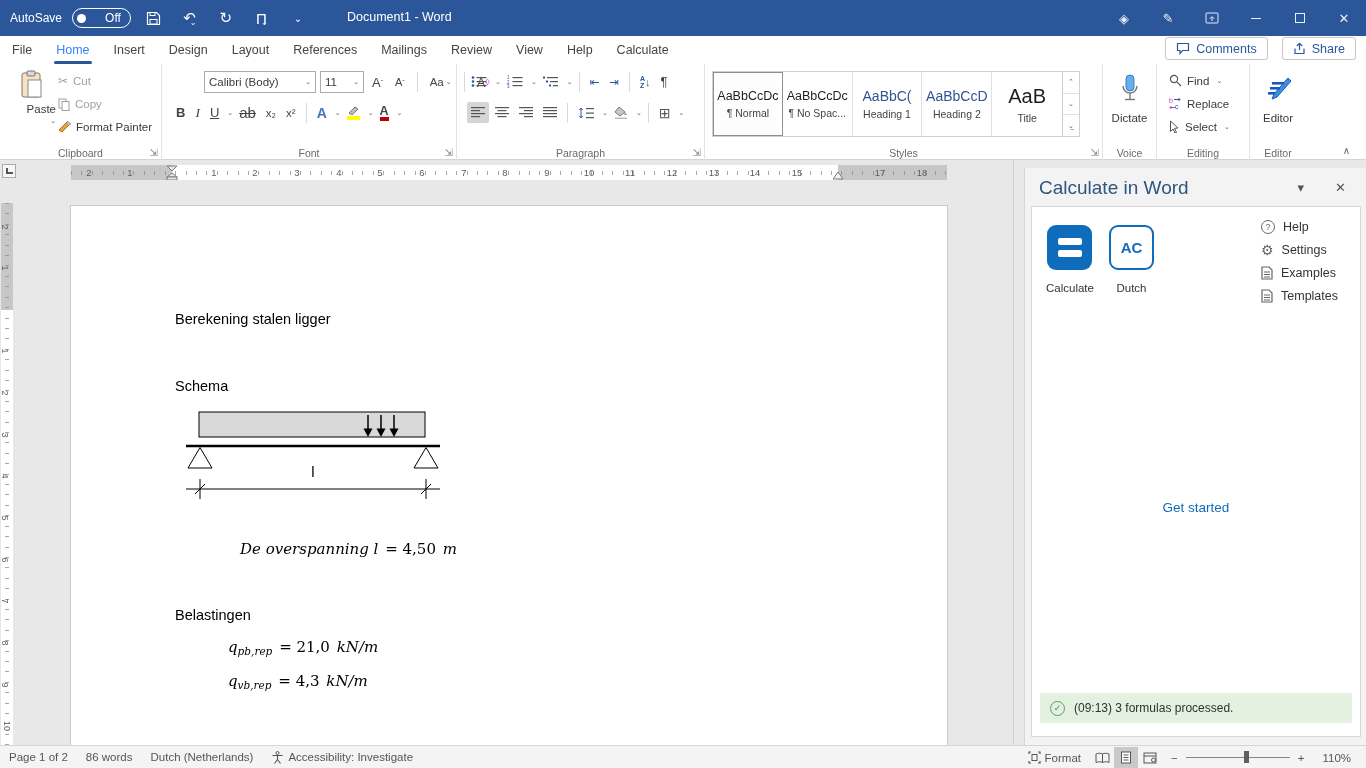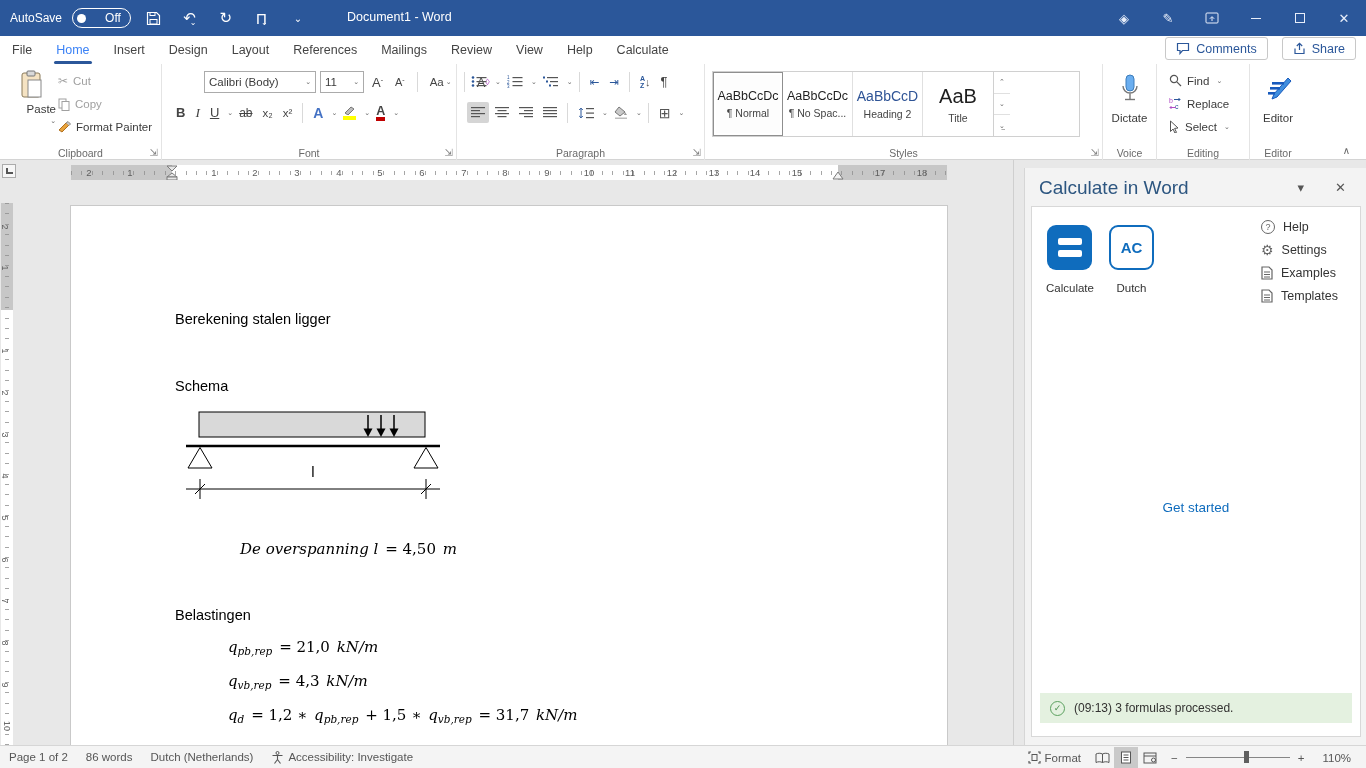--- a/index.html
+++ b/index.html
@@ -44,21 +44,21 @@
   .clip-rows { position:absolute; left:58px; top:8px; display:flex; flex-direction:column; gap:5px; }
   .clip-row { display:flex; align-items:center; gap:5px; height:18px; }
 
   
   .f-row1 { position:absolute; left:10px; top:7px; display:flex; align-items:center; gap:4px;margin-left:32px; }
   .f-row2 { position:absolute; left:10px; top:38px; display:flex; align-items:center; gap:2px; }
   .vsep { width:1px; height:20px; background:#d9d9d9; margin:0 4px; }
   .bI { font-weight:bold; font-size:13px; }
   .iI { font-style:italic; font-family:"Liberation Serif", serif; font-size:13.5px; }
   .uI { text-decoration:underline; font-size:13px; }
-  .strikeI { text-decoration:line-through; font-size:12px; }
+  .strikeI { text-decoration:line-through; font-size:15px; }
   .effectsI { color:#4472c4; font-weight:bold; font-size:14px; }
   .hl-bar { display:block; width:13px; height:4px; background:#ffff00; margin-top:1px; }
   .fc-letter { font-size:12.5px; font-weight:bold; border-bottom:4px solid #c00000; line-height:12px; }
 
   
   .p-row1 { position:absolute; left:10px; top:7px; display:flex; align-items:center; gap:2px; }
   .p-row2 { position:absolute; left:10px; top:38px; display:flex; align-items:center; gap:2px; }
   .rb.sel { background:#d5d5d5; border-radius:2px; }
   .sortAZ { display:inline-flex; flex-direction:column; font-size:7px; line-height:7px; color:#2b579a; font-weight:bold; }
 
@@ -406,20 +406,24 @@
 
     <div class="rgroup" style="width:398px">
       <div class="stwrap">
         <div class="stcard sel">
           <span class="stprev">AaBbCcDc</span>
           <span class="stname">¶ Normal</span>
         </div>
         <div class="stcard">
           <span class="stprev">AaBbCcDc</span>
           <span class="stname">¶ No Spac...</span>
+        </div>
+        <div class="stcard">
+          <span class="stprev h">AaBbC(</span>
+          <span class="stname">Heading 1</span>
         </div>
         <div class="stcard">
           <span class="stprev h">AaBbCcD</span>
           <span class="stname">Heading 2</span>
         </div>
         <div class="stcard" style="border-right:none">
           <span class="stprev t">AaB</span>
           <span class="stname">Title</span>
         </div>
         <div class="stscroll">
@@ -584,29 +588,20 @@
       <div class="doc-text math" style="left:157px; top:432px">
         <span class="mvar">q</span><span class="msub">pb,rep</span>
         <span class="mnum">= 21,0</span>
         <span class="mvar">kN/m</span>
       </div>
       <div class="doc-text math" style="left:157px; top:466px">
         <span class="mvar">q</span><span class="msub">vb,rep</span>
         <span class="mnum">= 4,3</span>
         <span class="mvar">kN/m</span>
       </div>
-      <div class="doc-text math" style="left:157px; top:500px">
-        <span class="mvar">q</span><span class="msub">d</span>
-        <span class="mnum">= 1,2 ∗</span>
-        <span class="mvar">q</span><span class="msub">pb,rep</span>
-        <span class="mnum">+ 1,5 ∗</span>
-        <span class="mvar">q</span><span class="msub">vb,rep</span>
-        <span class="mnum">= 31,7</span>
-        <span class="mvar">kN/m</span>
-      </div>
     </div>
   </div>
 
   <div class="pane">
     <span class="pane-title">Calculate in Word</span>
     <span class="pane-ctrl" style="right:62px">▾</span>
     <span class="pane-ctrl" style="right:20px">✕</span>
 
     <div class="pane-card">
       <div class="calcbtn">

